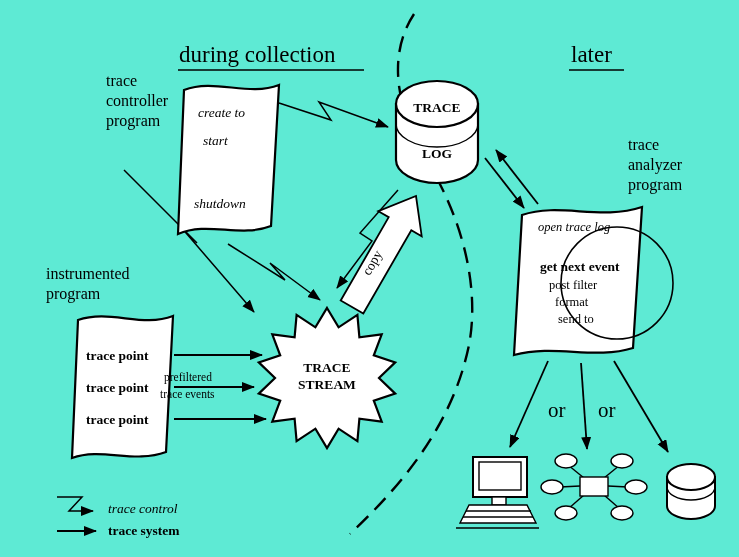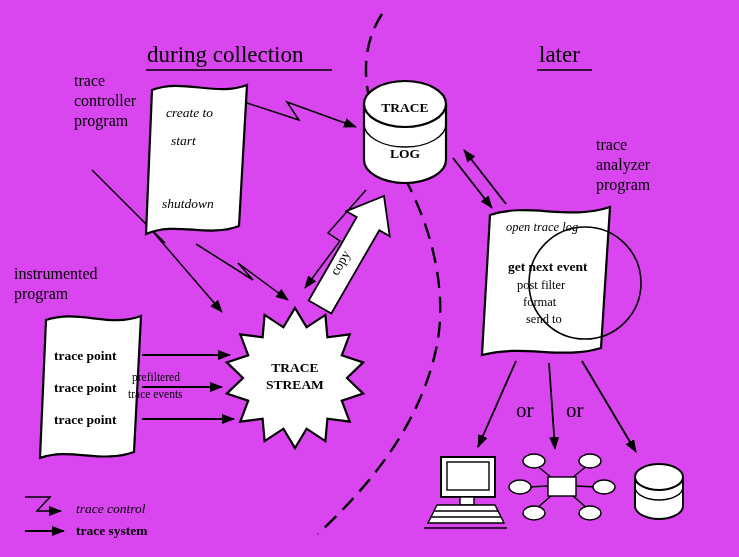--- a/index.html
+++ b/index.html
@@ -1,18 +1,18 @@
 <!DOCTYPE html>
 <html><head>
 <meta charset="utf-8">
 <style>
   * { margin:0; padding:0; box-sizing:border-box; }
   html,body { background:#ffffff; }
   body { font-family:"Liberation Serif", serif; }
-  .canvas { position:relative; width:739px; height:557px; background:#d946ef; overflow:hidden; }
+  .canvas { position:relative; width:739px; height:557px; background:#5eead4; overflow:hidden;padding-left:32px; }
   svg { display:block; }
   svg text { font-family:"Liberation Serif", serif; fill:#000; }
   .t-h1   { font-size:23px; }
   .t-label{ font-size:16px; }
   .t-body { font-size:13.5px; }
   .t-small{ font-size:12.5px; }
   .t-tiny { font-size:11.5px; }
   .t-or   { font-size:21px; }
   .it { font-style:italic; }
   .bd { font-weight:bold; }

